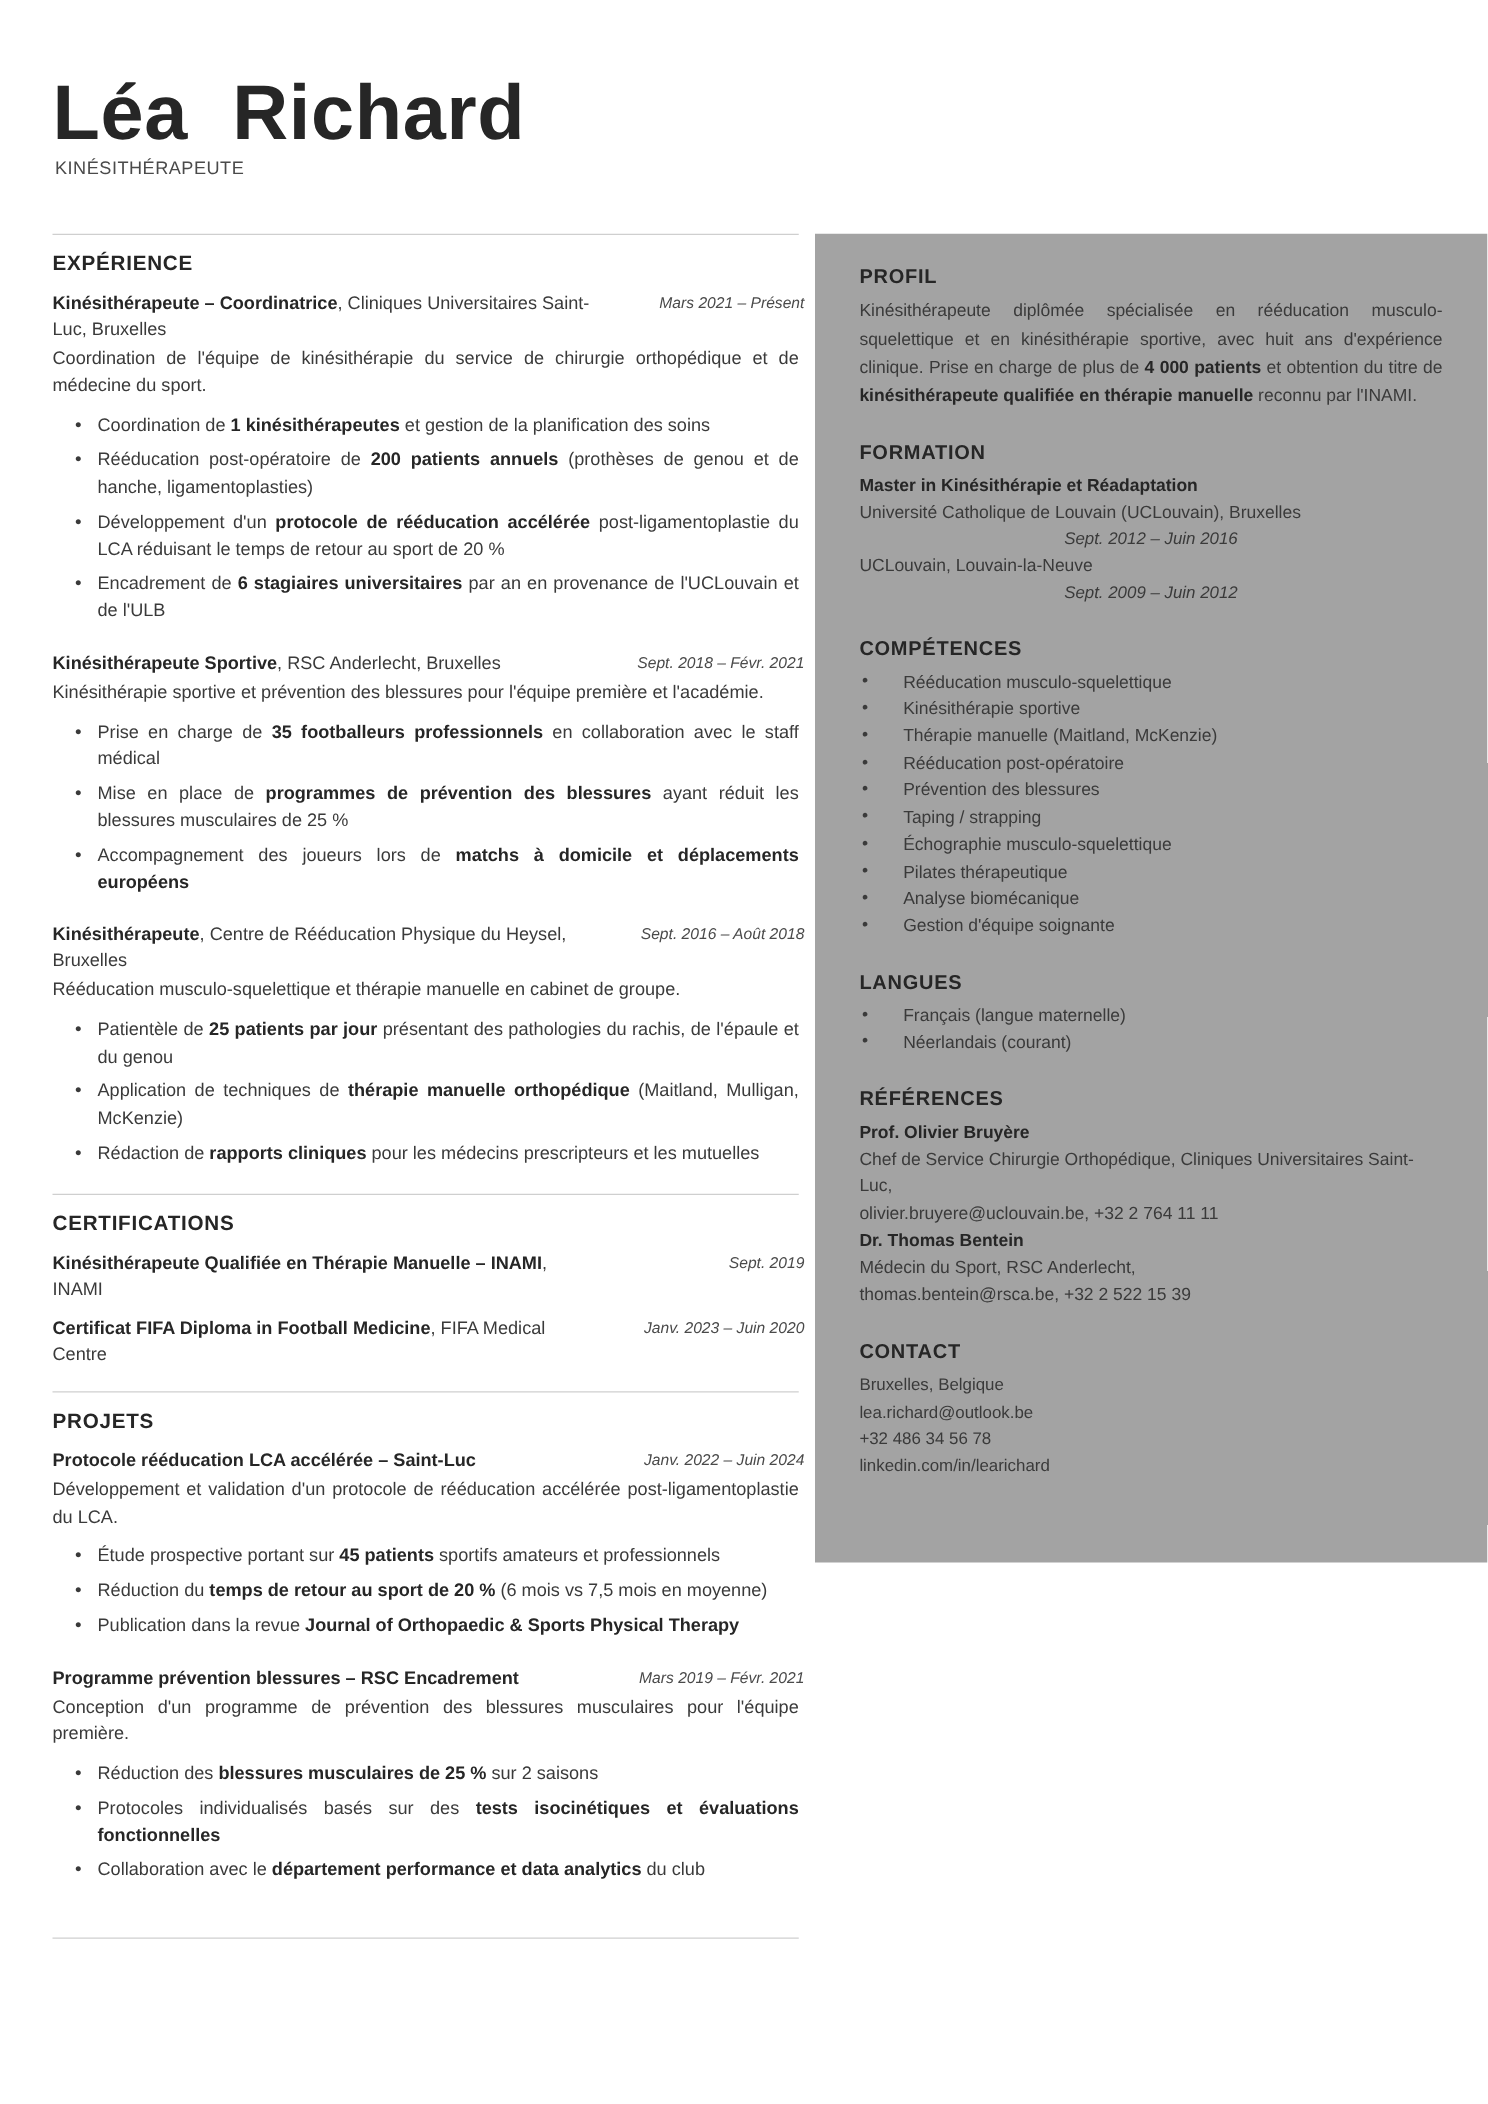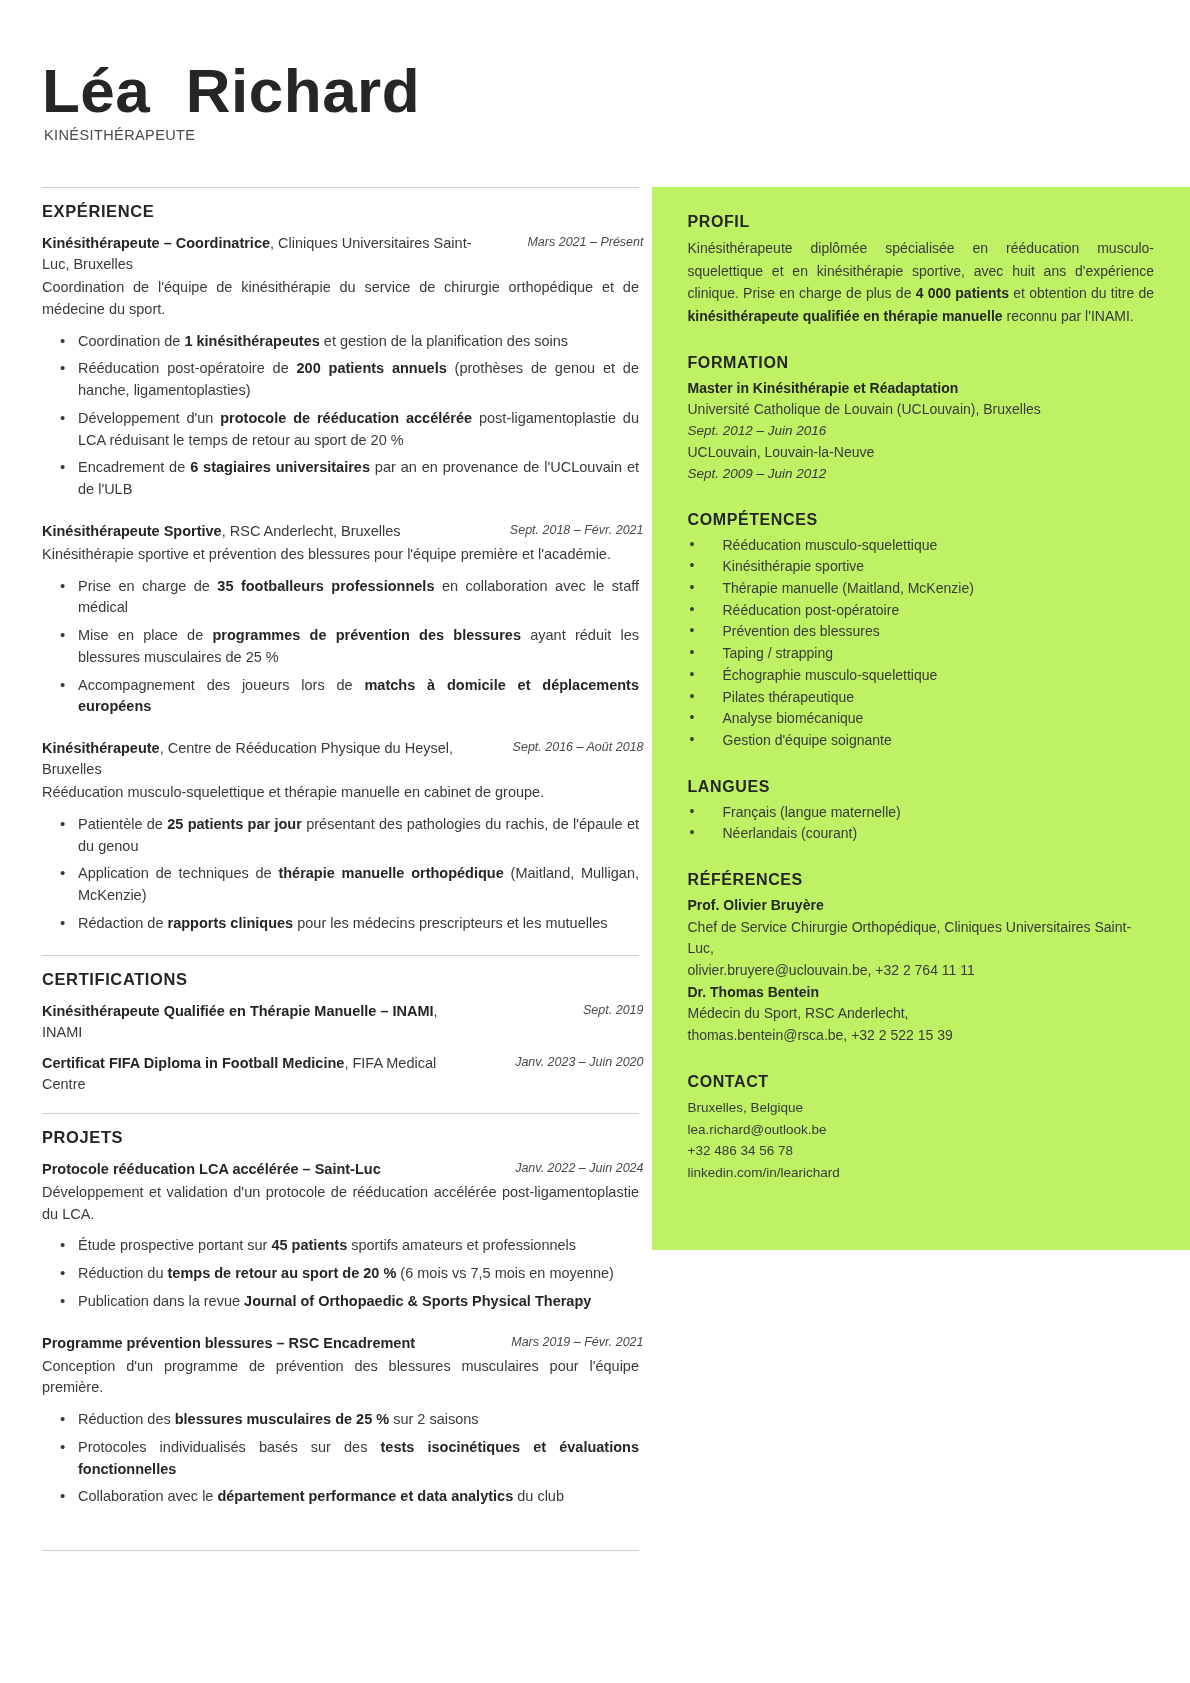--- a/index.html
+++ b/index.html
@@ -47,21 +47,21 @@
     display: flex;
     align-items: flex-start;
     margin-top: 44px;
   }
   .col-main {
     width: 648px;
     padding: 0 0 0 42px;
   }
   .col-side {
     width: 542px;
-    background: #bef264;
+    background: #a3a3a3;
     padding: 26px 36px 40px 36px;
     margin-left: 8px;
     min-height: 1060px;
   }
 
   
   .rule {
     border: 0;
     border-top: 1px solid #cfcfcf;
     margin: 0 0 14px 0;
@@ -164,20 +164,21 @@
     line-height: 1.55;
     color: #3a3a3a;
     margin: 0;
   }
   .side-italic {
     font-size: 13.5px;
     font-style: italic;
     line-height: 1.55;
     color: #3a3a3a;
     margin: 0;
+    text-align: center;
   }
   ul.side-list {
     margin: 0;
     padding: 0 0 0 14px;
     list-style: none;
   }
   ul.side-list > li {
     position: relative;
     font-size: 14px;
     line-height: 1.55;

